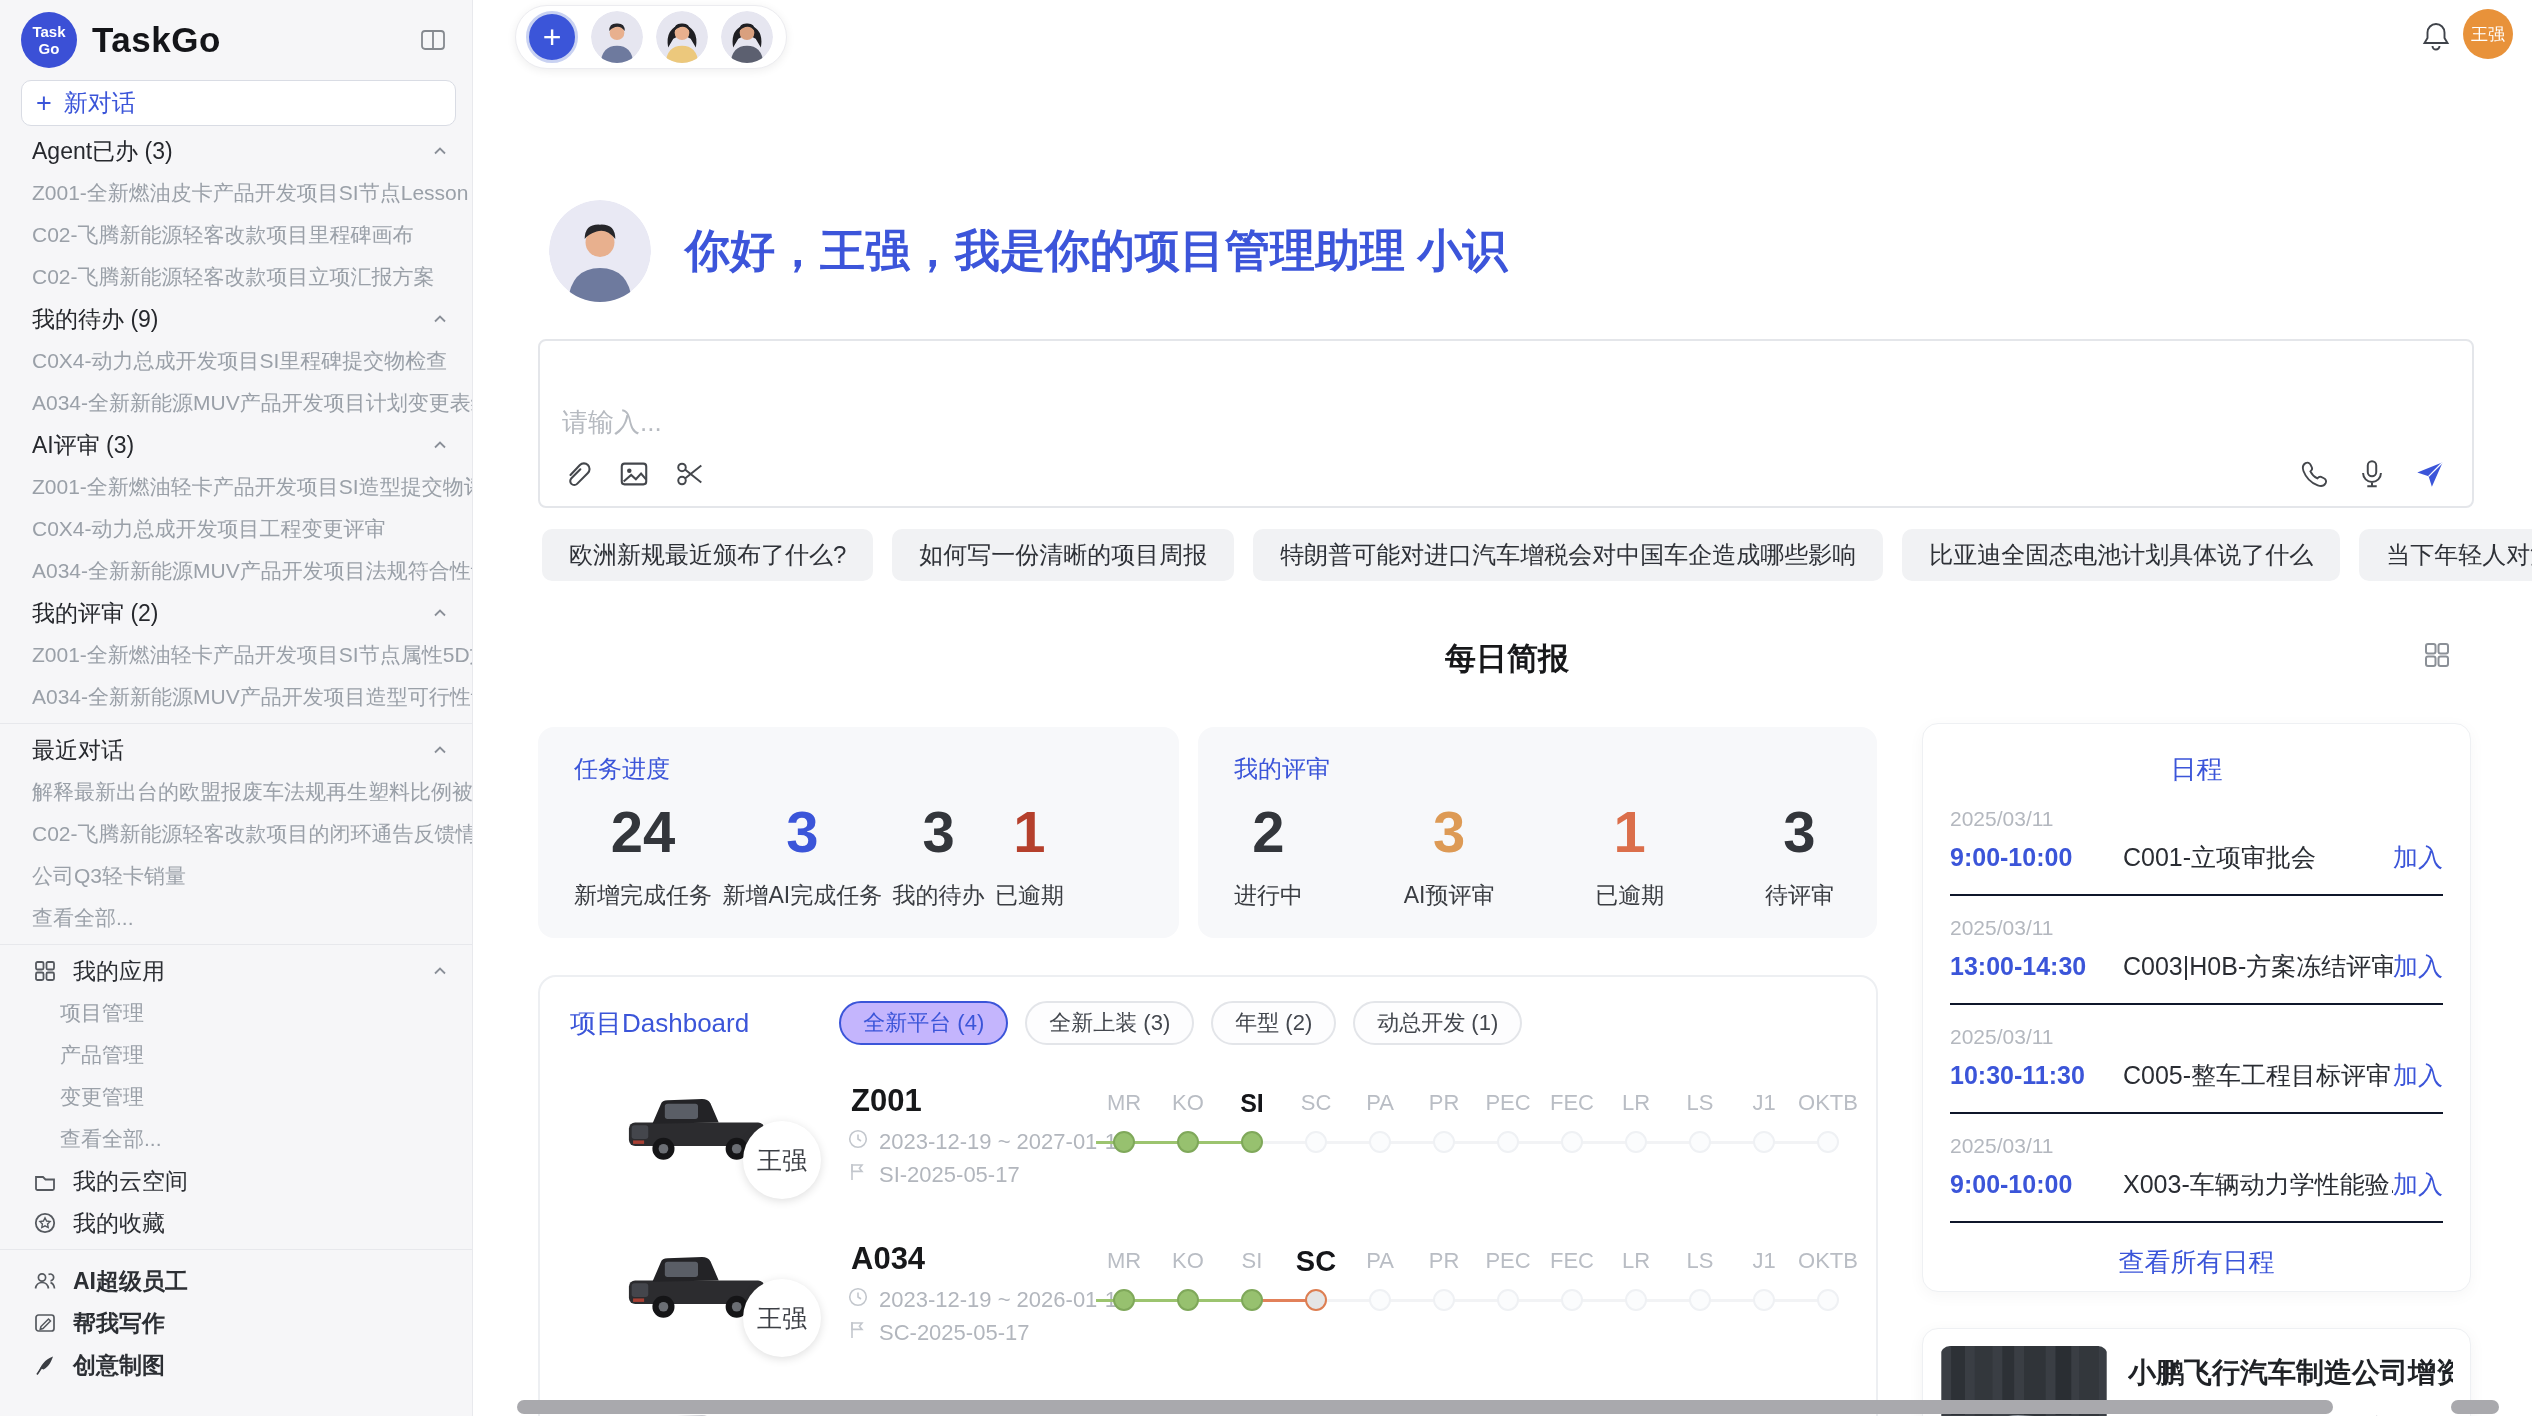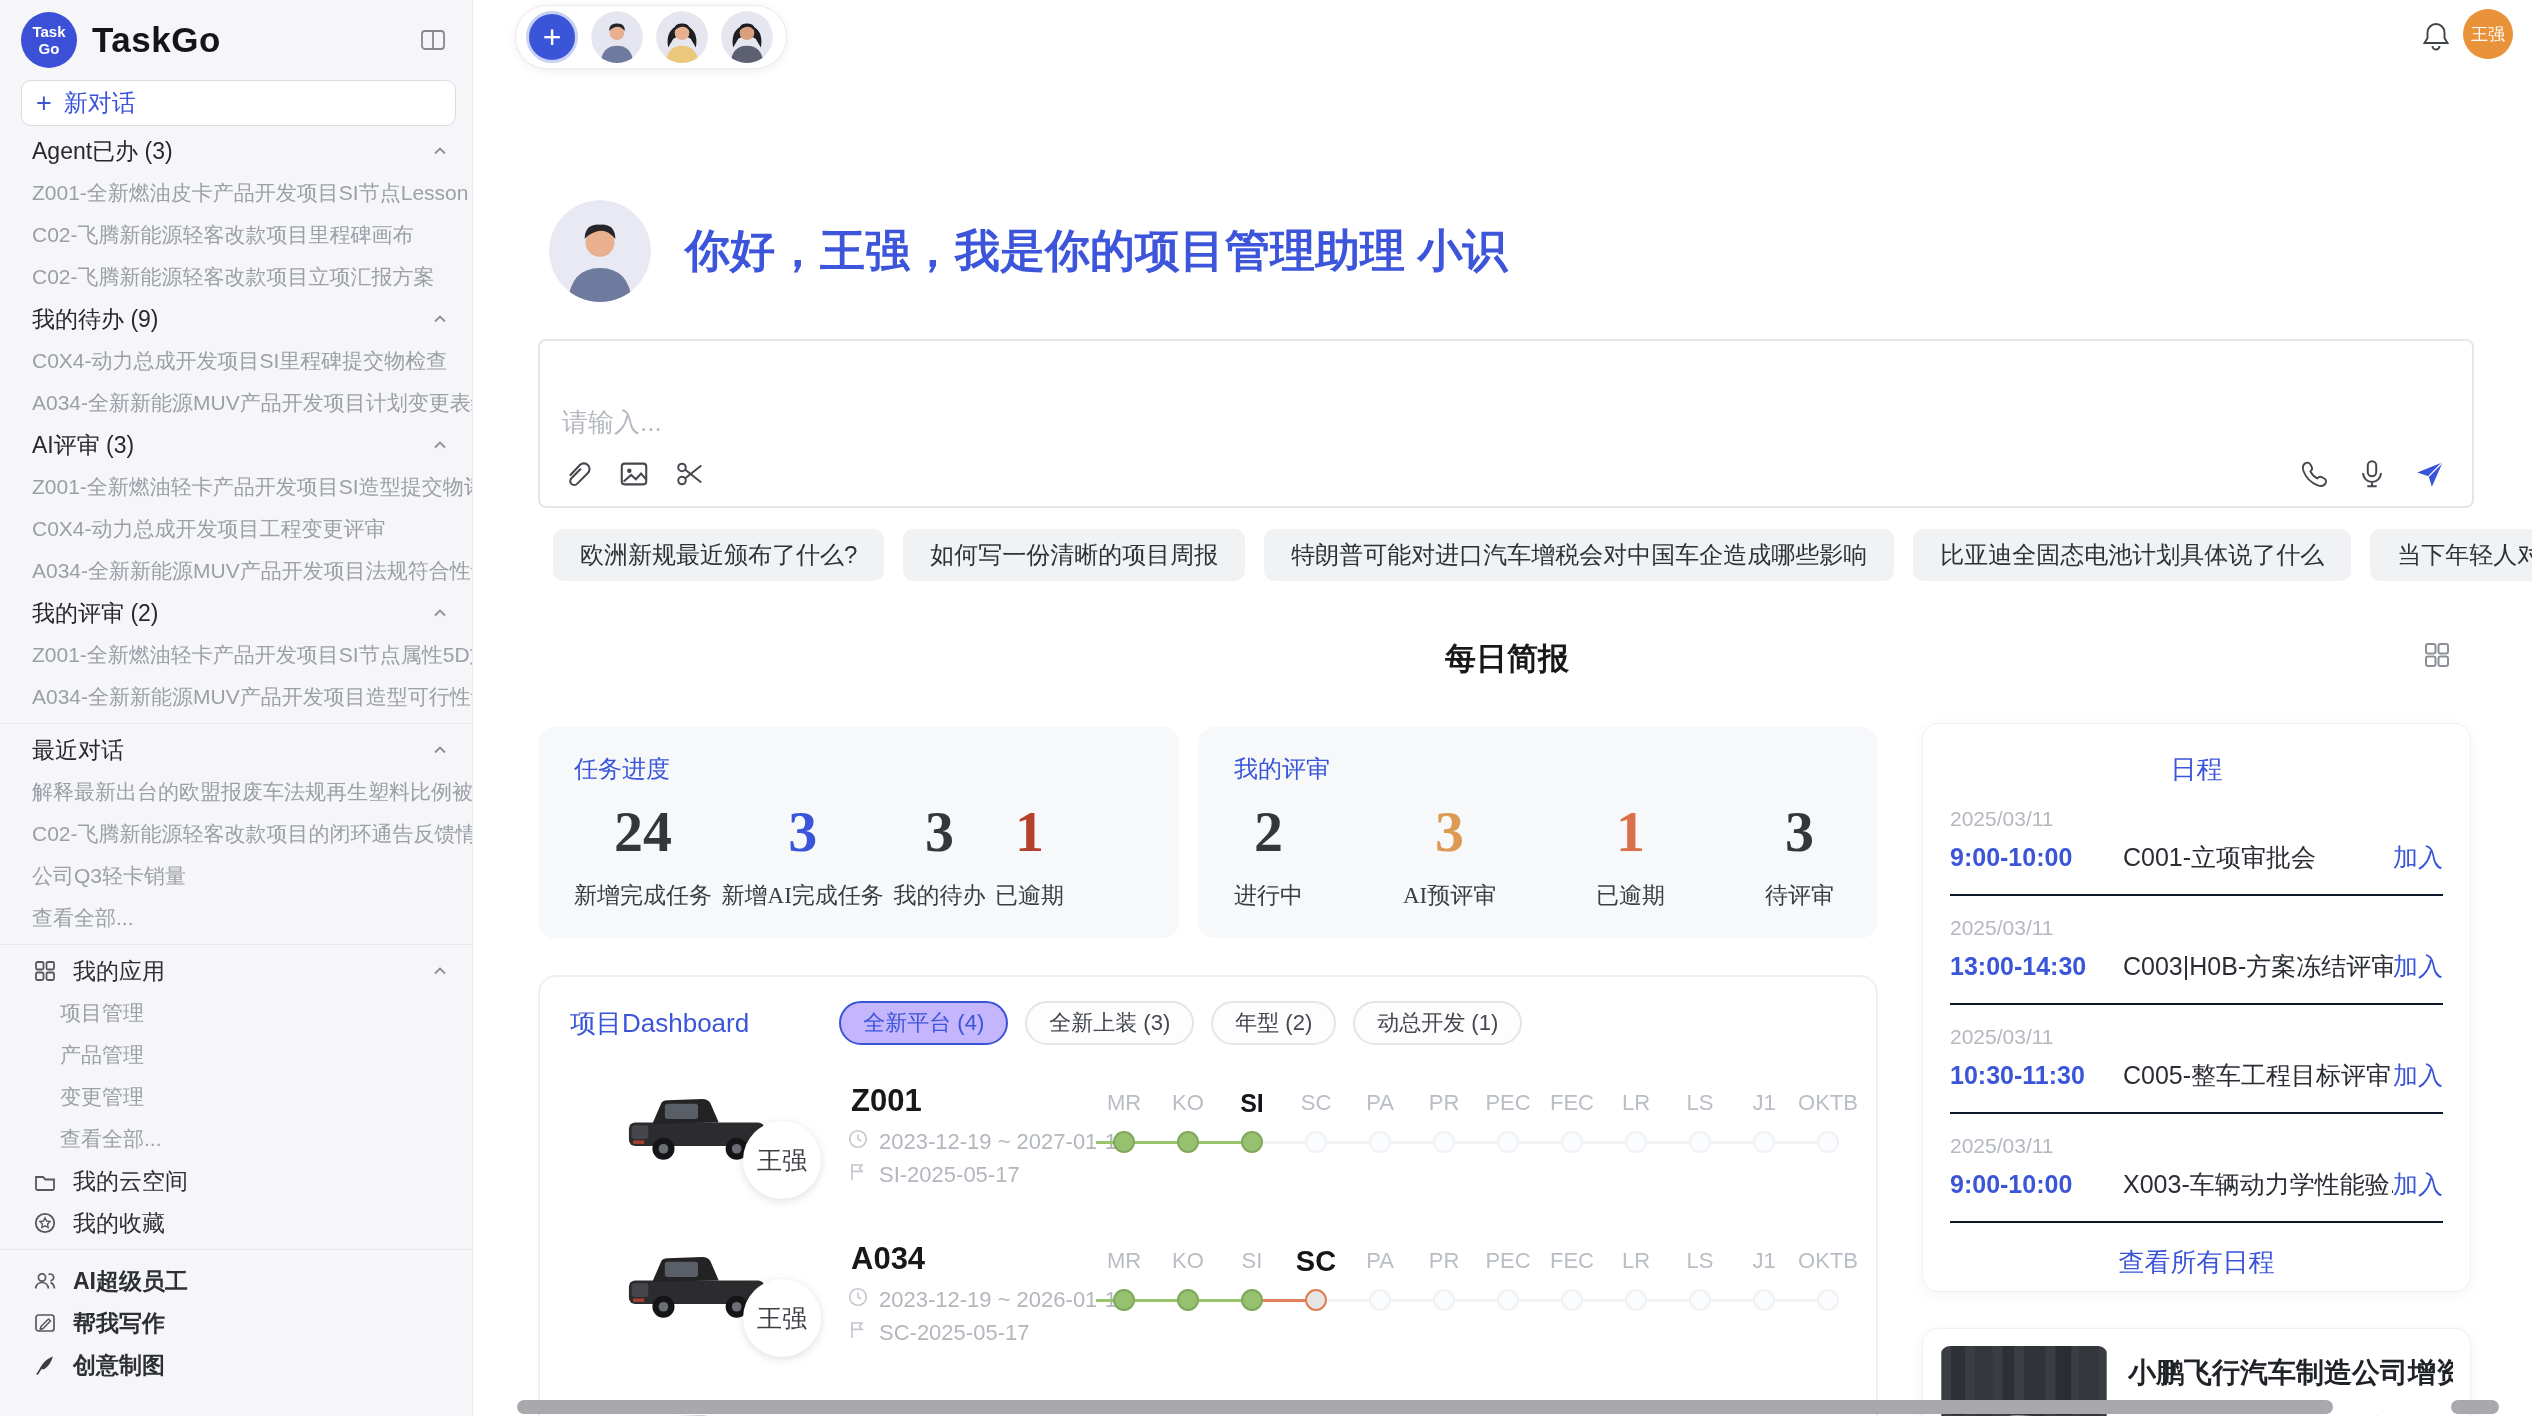--- a/index.html
+++ b/index.html
@@ -46,33 +46,33 @@
   .hero-avatar{width:102px;height:102px;border-radius:50%;overflow:hidden;flex:none;}
   .hero-text{margin-left:34px;font-size:45px;font-weight:700;color:#3c55da;}
 
   .composer{position:absolute;left:65px;top:339px;width:1936px;height:169px;box-sizing:border-box;
             border:2px solid #e4e6ea;border-radius:8px;background:#fff;}
   .composer-ph{position:absolute;left:22px;top:64px;font-size:26px;color:#b6bac0;}
   .composer-left{position:absolute;left:22px;bottom:16px;display:flex;gap:24px;align-items:center;}
   .composer-right{position:absolute;right:26px;bottom:16px;display:flex;gap:26px;align-items:center;}
   .cicon{width:32px;height:32px;display:flex;cursor:pointer;}
 
-  .chips{position:absolute;left:80px;top:529px;width:1960px;display:flex;gap:19px;}
+  .chips{position:absolute;left:69px;top:529px;width:1960px;display:flex;gap:19px;}
   .chip{height:52px;line-height:52px;background:#f1f2f4;border-radius:10px;padding:0 27px;font-size:24px;
         color:#2e3137;white-space:nowrap;cursor:pointer;}
 
   .brief-title{position:absolute;top:638px;left:65px;width:1938px;text-align:center;font-size:31px;font-weight:700;color:#17181a;}
   .brief-grid{position:absolute;left:1950px;top:641px;width:28px;height:28px;cursor:pointer;}
 
   .statcards{position:absolute;left:65px;top:727px;display:flex;gap:19px;}
   .statcard{height:211px;background:#f7f8fa;border-radius:16px;box-sizing:border-box;padding:26px 0 0 36px;}
   .statcard.c1{width:641px;}
   .statcard.c2{width:679px;}
   .statcard-title{font-size:24px;color:#3b55d9;}
-  .stats{display:flex;margin-top:14px;justify-content:space-between;font-family:Liberation Serif, serif;}
+  .stats{display:flex;margin-top:14px;justify-content:space-between;}
   .c1 .stats{width:490px;}
   .c2 .stats{width:600px;}
   .stat{text-align:center;}
   .stat-num{font-size:58px;font-weight:600;color:#33363b;line-height:1.15;}
   .stat-num.blue{color:#3b55d9;}
   .stat-num.red{color:#b5402c;}
   .stat-num.orange{color:#dd9a55;}
   .stat-num.orange-red{color:#db6f4b;}
   .stat-label{margin-top:14px;font-size:23px;color:#3a3d42;}
 

